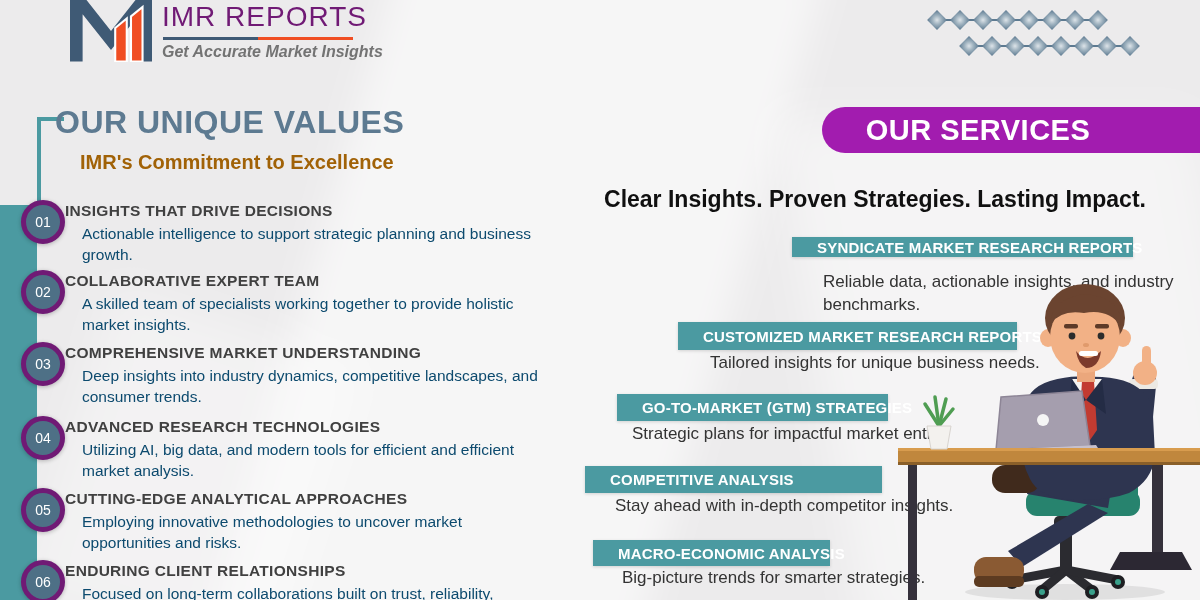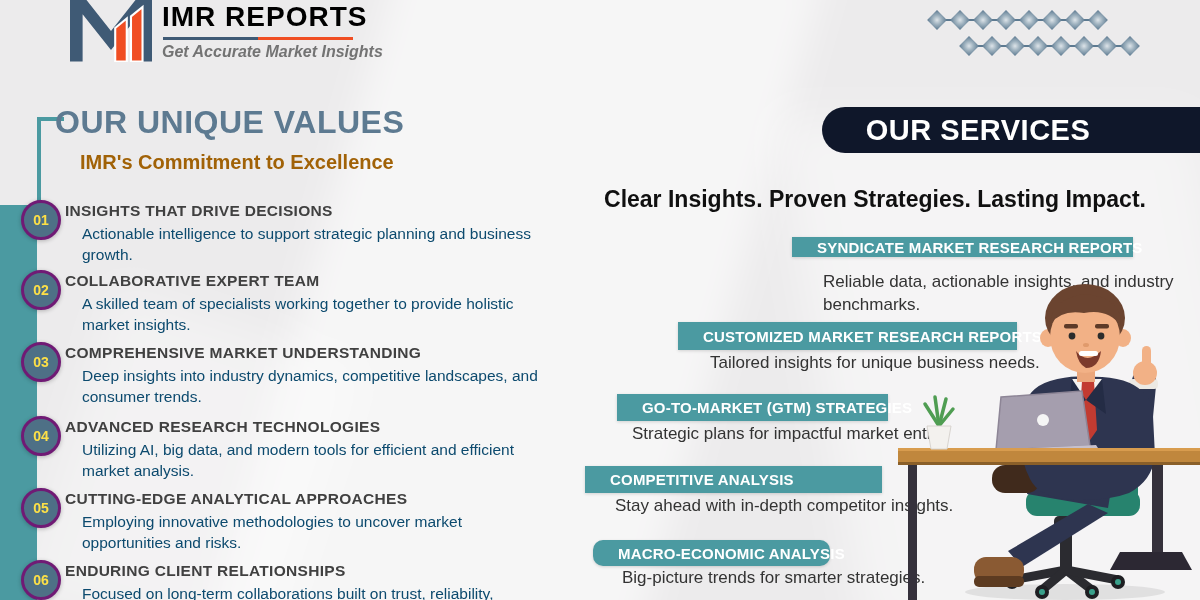--- a/index.html
+++ b/index.html
@@ -13,21 +13,21 @@
     filter:blur(18px);}
   .bg-soft2{position:absolute;left:820px;top:120px;width:420px;height:520px;
     background:rgba(255,255,255,.45);transform:skewX(10deg);filter:blur(22px);}
   .bg-soft3{position:absolute;left:60px;top:320px;width:260px;height:320px;
     background:rgba(255,255,255,.35);transform:rotate(18deg);filter:blur(20px);}
 
   
   .logo{position:absolute;left:70px;top:0;display:flex;}
   .logo-mark{width:82px;height:62px;position:relative;top:-4px;}
   .logo-text{margin-left:10px;}
-  .logo-name{font-size:28px;font-weight:bold;color:#000000;letter-spacing:1px;line-height:34px;}
+  .logo-name{font-size:28px;font-weight:normal;color:#701a75;letter-spacing:1px;line-height:34px;}
   .logo-divider{display:flex;width:190px;height:3px;margin:3px 0 3px 1px;}
   .logo-divider .seg-slate{background:#3f5a75;width:50%;height:100%;}
   .logo-divider .seg-orange{background:#f04e23;width:50%;height:100%;}
   .logo-tag{font-size:16px;font-weight:bold;font-style:italic;color:#737373;}
 
   
   .diamond-row{position:absolute;display:flex;align-items:center;gap:9px;height:16px;}
   .diamond-row::before{content:"";position:absolute;left:4px;right:4px;top:7px;height:2px;background:#5d7a91;}
   .diamond{width:14px;height:14px;transform:rotate(45deg);position:relative;
     background:radial-gradient(circle at 50% 50%, #dde4e9 0%, #9fb2bf 45%, #5d7a91 100%);}
@@ -37,51 +37,51 @@
   
   .teal-bar{position:absolute;left:0;top:205px;width:37px;height:395px;background:#4b9aa1;}
   .bracket-v{position:absolute;left:37px;top:117px;width:4px;height:90px;background:#4b9aa1;}
   .bracket-h{position:absolute;left:37px;top:117px;width:27px;height:4px;background:#4b9aa1;}
   .values-heading{position:absolute;left:55px;top:104px;font-size:32px;font-weight:bold;
     color:#5d7a91;letter-spacing:.5px;}
   .values-subheading{position:absolute;left:80px;top:151px;font-size:20px;font-weight:bold;color:#a16207;}
 
   .value-item{position:absolute;left:0;width:540px;}
   .num-circle{position:absolute;left:21px;top:0;width:34px;height:34px;border-radius:50%;
-    background:#4e7086;border:3px solid #701a75;box-shadow:0 1px 4px rgba(0,0,0,.25);
-    color:#fde047;font-size:14px;font-weight:bold;display:flex;align-items:center;justify-content:center;}
+    background:#4e7086;border:5px solid #701a75;box-shadow:0 1px 4px rgba(0,0,0,.25);
+    color:#ffffff;font-size:14px;font-weight:normal;display:flex;align-items:center;justify-content:center;}
   .value-title{position:absolute;left:65px;top:2px;font-size:15.5px;font-weight:bold;
     color:#404040;letter-spacing:.3px;white-space:nowrap;}
   .value-desc{position:absolute;left:82px;top:23px;width:460px;font-size:15.5px;
     line-height:21px;color:#0c4a6e;}
   .vi-0{top:200px;} .vi-1{top:270px;} .vi-2{top:342px;} .vi-3{top:416px;} .vi-4{top:488px;} .vi-5{top:560px;}
 
   
   .services-banner{position:absolute;left:822px;top:107px;width:378px;height:46px;
-    background:#0f172a;border-radius:28px 0 0 28px;display:flex;align-items:center;
+    background:#a21caf;border-radius:28px 0 0 28px;display:flex;align-items:center;
     justify-content:center;padding-right:66px;box-sizing:border-box;}
   .services-banner span{color:#fff;font-size:29px;font-weight:bold;letter-spacing:.5px;}
   .services-tagline{position:absolute;left:580px;top:186px;width:590px;text-align:center;
     font-size:23px;font-weight:bold;color:#101010;}
 
   .svc-banner{position:absolute;background:#4b9aa1;color:#fff;font-weight:bold;
     font-size:15px;letter-spacing:.2px;display:flex;align-items:center;
     padding-left:25px;box-sizing:border-box;white-space:nowrap;
     box-shadow:0 1px 3px rgba(0,0,0,.15);}
   .svc-desc{position:absolute;font-size:17px;color:#333;white-space:nowrap;}
   .svc-desc.wrap{white-space:normal;}
   .sb-0{left:792px;top:237px;width:341px;height:20px;}
   .sd-0{left:823px;top:270px;width:430px;line-height:23px;}
   .sb-1{left:678px;top:322px;width:339px;height:28px;}
   .sd-1{left:710px;top:353px;}
   .sb-2{left:617px;top:394px;width:271px;height:27px;}
   .sd-2{left:632px;top:424px;}
   .sb-3{left:585px;top:466px;width:297px;height:27px;}
   .sd-3{left:615px;top:496px;}
-  .sb-4{left:593px;top:540px;width:237px;height:26px;border-radius:10px;}
+  .sb-4{left:593px;top:540px;width:237px;height:26px;}
   .sd-4{left:622px;top:568px;}
 
   
   .illustration{position:absolute;left:880px;top:280px;width:320px;height:320px;}
 </style>
 </head>
 <body>
 
 <div class="stage">
 

